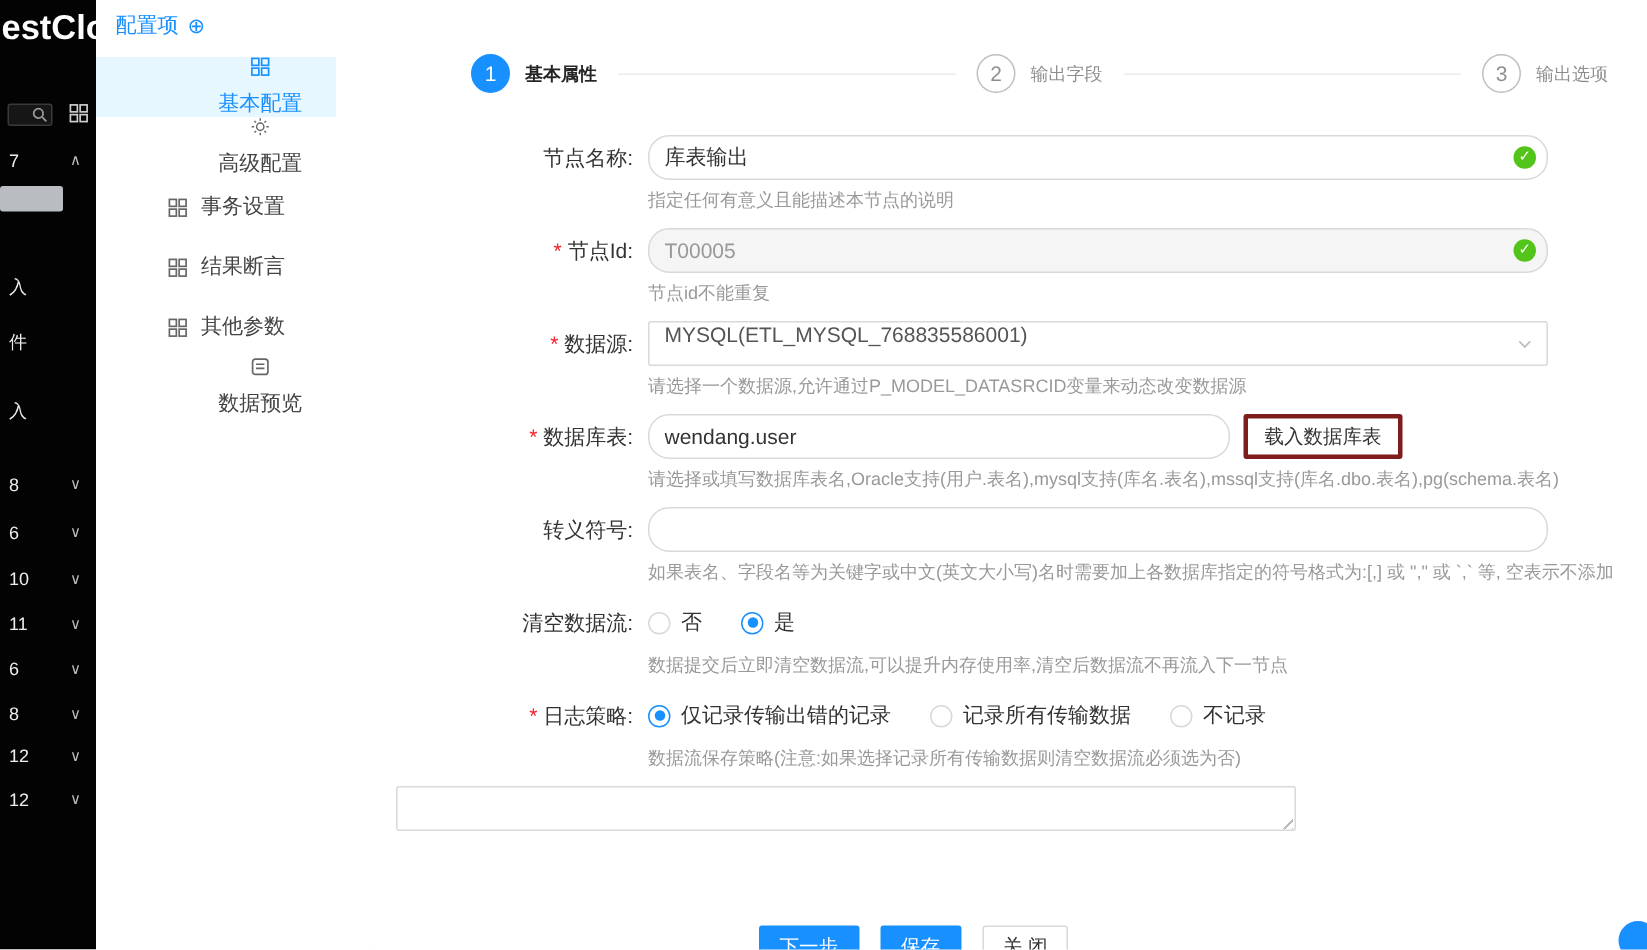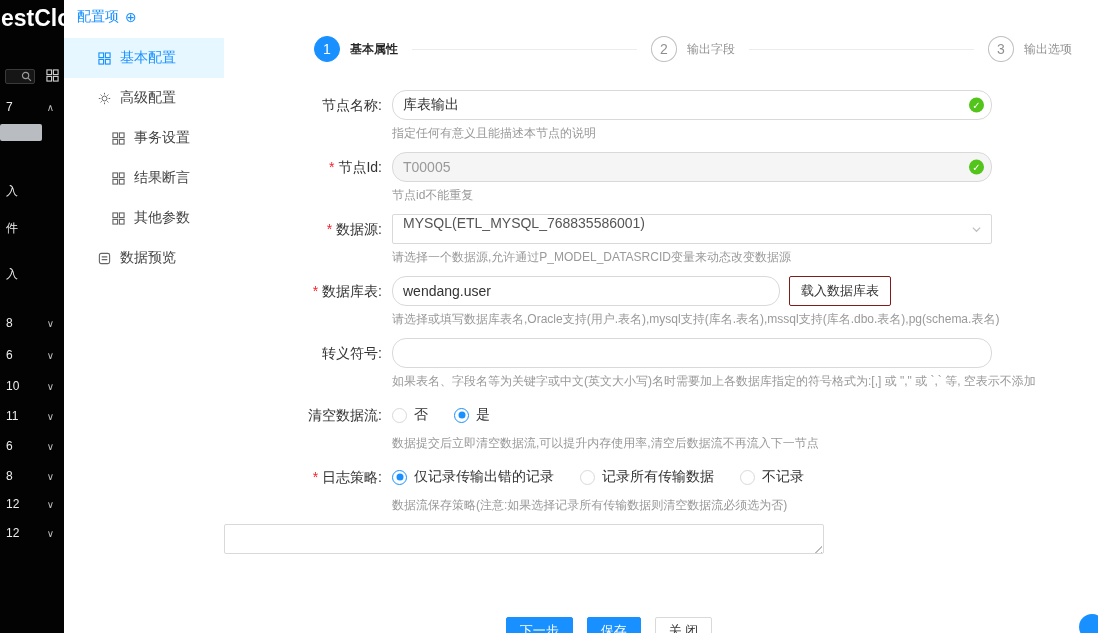--- a/index.html
+++ b/index.html
@@ -17,21 +17,21 @@
   .sr0{top:100px;} .sr1{top:183px;} .sr2{top:220px;} .sr3{top:266px;}
   .sr4{top:316px;} .sr5{top:348px;} .sr6{top:379px;text-align:center;} .sr7{top:409px;gap:26px;}
   .sr8{top:439px;} .sr9{top:469px;} .sr10{top:497px;} .sr11{top:526px;}
 
   
   .sidebar { position:absolute; left:64px; top:0; width:186px; height:633px; background:#fff; border-right:1px solid #e8e8e8; z-index:2; }
   .sidebar-title { display:flex; align-items:center; gap:6px; color:#1890ff; font-size:14px; padding:8px 0 0 13px; }
   .plus-icon { font-size:14px; line-height:1; color:#1890ff; cursor:pointer; }
   .menu { margin-top:12px; }
   .menu-item { height:40px; display:flex; align-items:center; gap:9px; padding-left:34px; font-size:14px; color:#444; cursor:pointer; position:relative; }
-  .menu-item.top { padding-left:34px; }
+  .menu-item.top { padding-left:34px;flex-direction:column; }
   .menu-item.sub { padding-left:48px; }
   .menu-item .mi-icon { display:flex; color:#666; }
   .menu-item.active { background:#e6f7ff; color:#1890ff; }
   .menu-item.active .mi-icon { color:#1890ff; }
   .menu-item.active::after { content:''; position:absolute; right:0; top:0; bottom:0; width:3px; background:#1890ff; }
   .menu-item .caret-up { margin-left:auto; margin-right:16px; display:flex; color:#777; }
 
   
   .content { position:absolute; left:224px; top:0; width:874px; height:633px; background:#fff; z-index:2; }
 
@@ -39,34 +39,34 @@
   .steps { display:flex; align-items:center; padding:36px 26px 0 90px; }
   .step { display:flex; align-items:center; gap:10px; flex-shrink:0; }
   .step-circle { width:26px; height:26px; border-radius:50%; display:flex; align-items:center; justify-content:center; font-size:14px; background:#fff; border:1px solid rgba(0,0,0,0.25); color:rgba(0,0,0,0.45); }
   .step.active .step-circle { background:#1890ff; border-color:#1890ff; color:#fff; }
   .step-label { font-size:12px; color:rgba(0,0,0,0.45); white-space:nowrap; }
   .step.active .step-label { color:rgba(0,0,0,0.85); font-weight:bold; }
   .step-line { flex:1; height:1px; background:#ececec; margin:0 14px; }
 
   
   .form { margin-top:28px; }
-  .frow { display:flex; align-items:flex-start; margin-bottom:4px; }
+  .frow { display:flex; align-items:flex-start; margin-bottom:4px;margin-left:40px; }
   .flabel { width:168px; flex-shrink:0; text-align:right; padding-right:10px; line-height:30px; color:#333; white-space:nowrap; }
   .flabel.req::before { content:'* '; color:#f5222d; }
   .fctrl { width:600px; }
   .inp-wrap { position:relative; width:100%; }
   .inp { width:100%; height:30px; border:1px solid #d9d9d9; border-radius:14px; padding:0 28px 0 10px; font-size:14px; color:#333; outline:none; font-family:inherit; background:#fff; }
   .inp.disabled { background:#f5f5f5; color:#999; }
   .help { font-size:12px; color:#999; line-height:17px; margin:5px 0 6px; white-space:nowrap; }
   .ok-badge { position:absolute; right:8px; top:50%; transform:translateY(-50%); width:15px; height:15px; border-radius:50%; background:#52c41a; color:#fff; font-size:10px; display:flex; align-items:center; justify-content:center; }
   .select-box { position:relative; width:100%; height:30px; border:1px solid #d9d9d9; border-radius:2px; display:flex; align-items:flex-start; padding:0 28px 0 10px; color:#555; cursor:pointer; background:#fff; }
   .select-arrow { position:absolute; right:9px; top:50%; transform:translateY(-50%); display:flex; }
   .table-row { display:flex; gap:9px; }
   .table-row .inp-wrap { width:388px; }
-  .load-btn { height:30px; padding:0 11px; border:1px solid #7f1d1d; border-radius:2px; background:#fff; color:#333; font-size:13px; cursor:pointer; white-space:nowrap; font-family:inherit; }
+  .load-btn { height:30px; padding:0 11px; border:3px solid #7f1d1d; border-radius:2px; background:#fff; color:#333; font-size:13px; cursor:pointer; white-space:nowrap; font-family:inherit; }
 
   
   .radio-group { display:flex; align-items:center; gap:26px; height:30px; }
   .radio-item { display:inline-flex; align-items:center; gap:7px; cursor:pointer; color:#333; }
   .radio { width:15px; height:15px; border-radius:50%; border:1px solid #d9d9d9; background:#fff; position:relative; flex-shrink:0; }
   .radio.checked { border-color:#1890ff; }
   .radio.checked::after { content:''; position:absolute; left:50%; top:50%; transform:translate(-50%,-50%); width:7px; height:7px; border-radius:50%; background:#1890ff; }
 
   
   .ta { width:100%; height:30px; border:1px solid #d9d9d9; border-radius:2px; resize:none; outline:none; padding:4px 10px; font-family:inherit; font-size:14px; }

